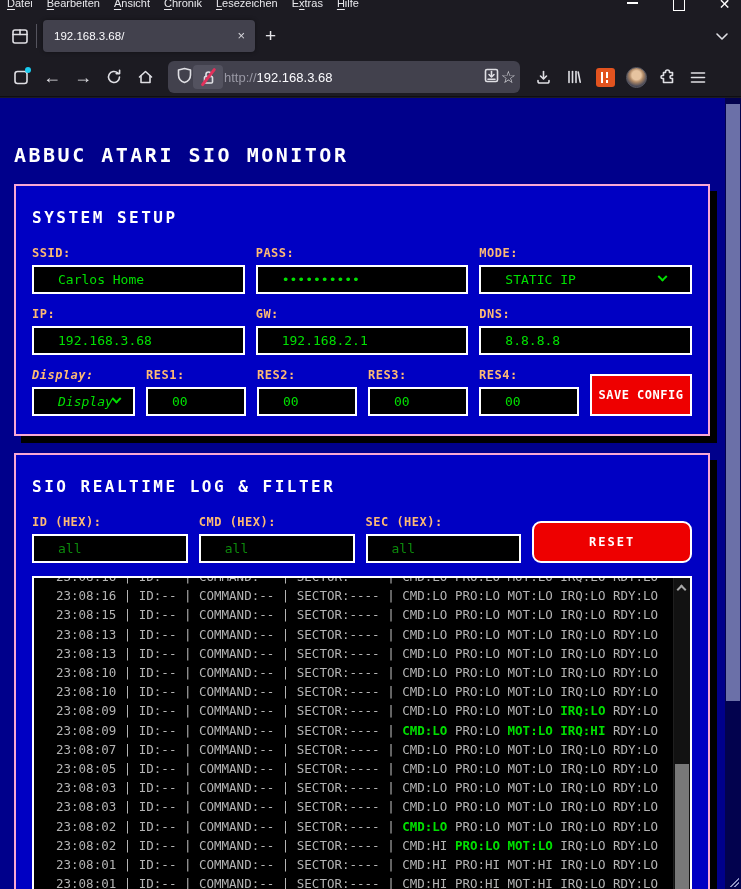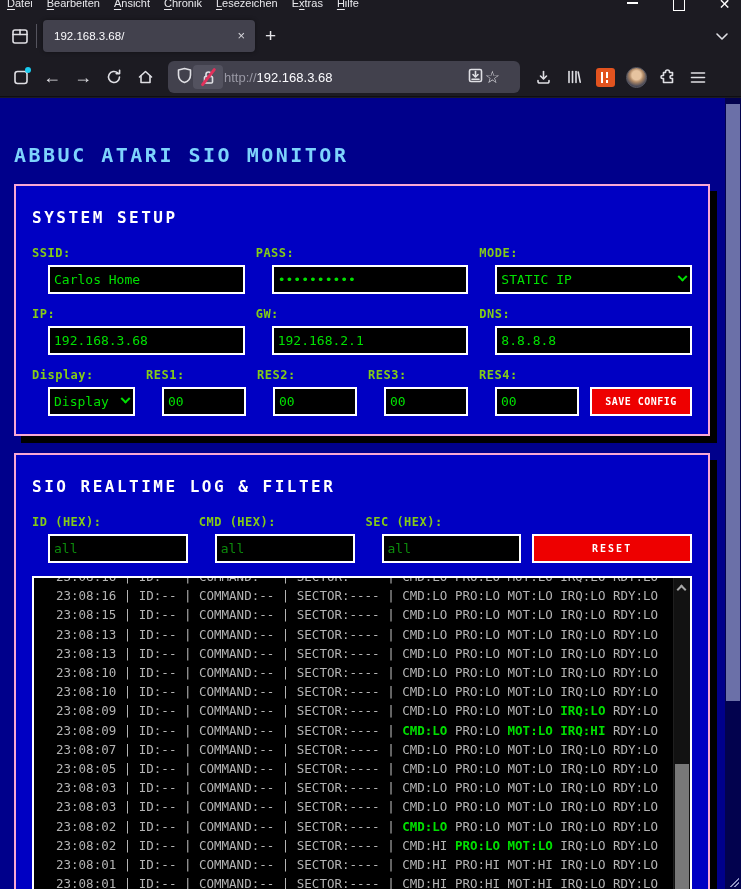--- a/index.html
+++ b/index.html
@@ -39,21 +39,21 @@
 
   
   .navbar{height:39px;display:flex;align-items:center;background:var(--chrome-bg);
     padding:0 7px;gap:3px;border-bottom:1px solid #0e0e13;}
   .nav-btn{width:28px;height:28px;display:flex;align-items:center;justify-content:center;color:var(--icon);}
   .nav-btn svg{display:block;}
   .arrow-glyph{font-size:18px;line-height:1;color:var(--icon);}
   .ffview{position:relative;}
   .ffview .dot{position:absolute;top:4px;right:4px;width:6px;height:6px;border-radius:50%;background:#18ccf0;}
   .urlbar{width:352px;height:32px;background:var(--chrome-field);border-radius:6px;display:flex;
-    align-items:center;padding:0 20px 0 9px;gap:1px;margin:0 6px;}
+    align-items:center;padding:0 4px 0 9px;gap:1px;margin:0 6px;}
   .lock-chip{width:30px;height:24px;background:var(--chrome-chip);border-radius:4px;display:flex;
     align-items:center;justify-content:center;position:relative;}
   .lock-slash{position:absolute;width:2.5px;height:22px;background:#e0315b;transform:rotate(38deg);border-radius:2px;}
   .url-text{font-size:13px;white-space:nowrap;flex:1;overflow:hidden;}
   .url-scheme{color:#9a99a5;}
   .url-host{color:#fbfbfe;}
   .star-glyph{font-size:17px;color:var(--icon);line-height:1;}
   .ext-orange{width:19px;height:19px;border-radius:3px;background:#e2531f;position:relative;}
   .ext-orange i{position:absolute;background:#fff;}
   .ext-orange .b1{left:5px;top:4px;width:2.5px;height:11px;}
@@ -64,40 +64,40 @@
     border:1px solid #5a5a64;}
 
   
   .viewport{position:absolute;top:98px;left:0;right:0;bottom:0;background:var(--page-blue);overflow:hidden;}
   .page-scrollbar{position:absolute;top:0;right:0;bottom:0;width:16px;background:var(--scroll-track);}
   .page-thumb{position:absolute;top:6px;left:1px;right:1px;height:597px;background:var(--scroll-thumb);}
   .resize-grip{position:absolute;right:2px;bottom:2px;width:11px;height:11px;
     background:linear-gradient(135deg,transparent 0 56%,#8d91c0 56% 64%,transparent 64% 76%,#8d91c0 76% 84%,transparent 84%);}
   .content{position:absolute;top:0;left:0;right:16px;bottom:0;font-family:"DejaVu Sans Mono",monospace;}
 
-  .page-title{margin:45px 0 0 14px;color:#7dd3fc;font-size:20px;font-weight:bold;letter-spacing:2.5px;white-space:nowrap;}
+  .page-title{margin:45px 0 0 14px;color:#ffffff;font-size:20px;font-weight:bold;letter-spacing:2.5px;white-space:nowrap;}
 
   .panel{margin:17px 15px 0 14px;background:var(--panel-blue);border:2px solid #f9a8d4;
     box-shadow:7px 7px 0 #000;padding:13px 16px 18px;}
   .panel h2{color:#fff;font-size:16px;font-weight:bold;letter-spacing:2.5px;margin:9px 0 19px;white-space:nowrap;}
 
   .frow{display:flex;gap:11px;margin-top:13px;align-items:flex-end;}
   .field{flex:1;min-width:0;}
-  .field .flabel{display:block;color:#84cc16;font-size:12px;font-weight:bold;letter-spacing:.5px;margin-bottom:5px;white-space:nowrap;}
+  .field .flabel{display:block;color:#fdba74;font-size:12px;font-weight:bold;letter-spacing:.5px;margin-bottom:5px;white-space:nowrap;}
   .finput{height:29px;background:#000;border:2px solid #fff;color:var(--green);
     font-family:"DejaVu Sans Mono",monospace;font-size:13px;display:flex;align-items:center;
-    padding:0 4px;white-space:nowrap;overflow:hidden;margin-left:16px;}
+    padding:0 24px;white-space:nowrap;overflow:hidden;}
   .fselect .chev{width:7px;height:7px;border-right:2px solid var(--green);border-bottom:2px solid var(--green);
     transform:rotate(45deg) translate(-2px,-2px);margin-left:auto;flex:none;}
-  .field-display{flex:0 0 103px;}
-  .btn-red{height:29px;background:var(--red);border:2px solid #fff;color:#fff;
-    font-family:"DejaVu Sans Mono",monospace;font-size:10px;font-weight:bold;letter-spacing:.5px;
+  .field-display{flex:0 0 103px;font-style:italic;}
+  .btn-red{height:42px;background:var(--red);border:2px solid #fff;color:#fff;
+    font-family:"DejaVu Sans Mono",monospace;font-size:12px;font-weight:bold;letter-spacing:.5px;
     display:flex;align-items:center;justify-content:center;white-space:nowrap;cursor:pointer;}
   .btn-save{flex:0 0 102px;}
-  .btn-reset{flex:1;letter-spacing:2px;}
+  .btn-reset{flex:1;letter-spacing:2px;border-radius:9px;}
   .dim .finput{color:var(--green-dim);}
 
   
   .logbox{margin-top:13px;background:#000;border:2px solid #fff;position:relative;height:330px;overflow:hidden;}
   .log-rows{margin-top:-11px;padding-left:22px;font-size:12.5px;line-height:19.2px;
     color:var(--log-grey);white-space:pre;}
   .log-row{white-space:pre;}
   .hl{color:var(--green);font-weight:bold;}
   .log-scrollbar{position:absolute;top:0;right:0;bottom:0;width:17px;background:#121212;border-left:1px solid #1f1f1f;}
   .log-arrow-up{position:absolute;top:8px;left:4px;width:7px;height:7px;

